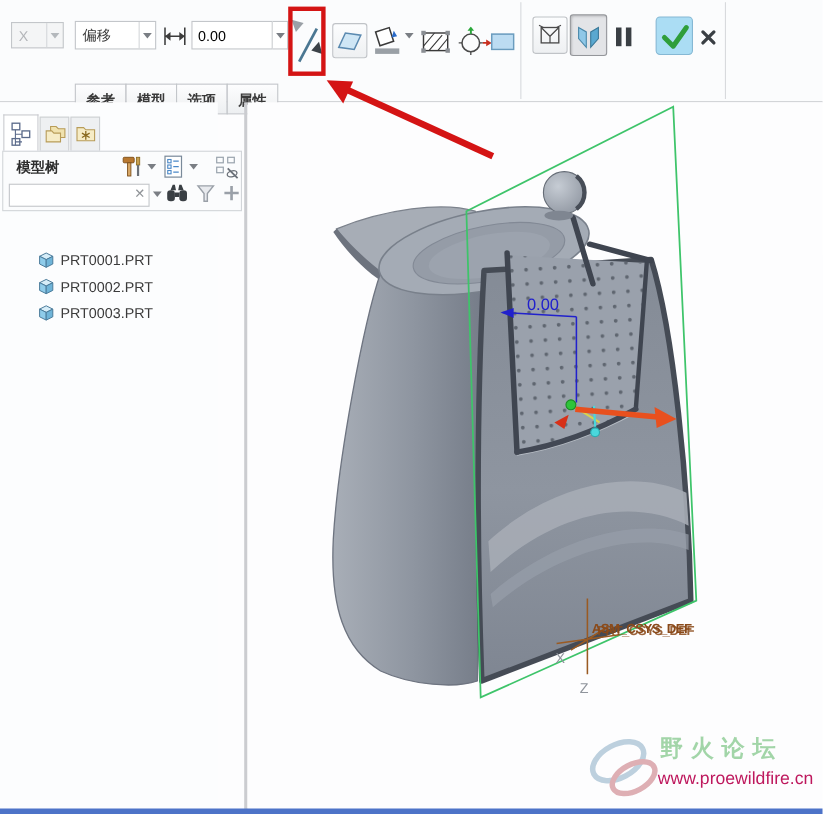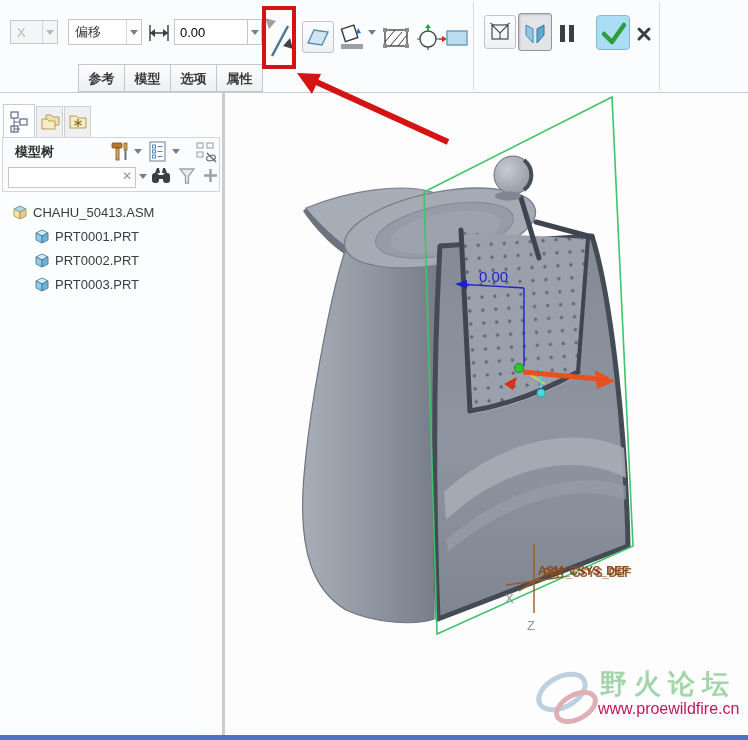--- a/index.html
+++ b/index.html
@@ -12,37 +12,37 @@
   .combo .val{flex:1;padding:0 6px;white-space:nowrap;overflow:hidden;}
   .combo .arrow,.drop-arrow{width:14px;height:100%;display:flex;align-items:center;justify-content:center;border-left:1px solid #d5d7da;}
   .tri{width:0;height:0;border-left:4px solid transparent;border-right:4px solid transparent;border-top:5px solid #7a7e84;}
   .tri.lite{border-top-color:#b4b8bc;}
   .disabled{color:#b4b6ba;background:#f4f5f6;}
   .tbtn{display:flex;align-items:center;justify-content:center;box-sizing:border-box;}
   .raised{border:1px solid #c0c3c7;background:linear-gradient(#fcfdfe,#eef0f2);border-radius:3px;}
   .pressed{border:1px solid #94969a;background:#e3e4e7;border-radius:3px;box-shadow:inset 1px 1px 2px rgba(0,0,0,.18);}
   .vsep{width:1px;background:#d8dadd;}
   
-  .rtabs{left:78px;top:64px;height:40px;display:flex;}
+  .rtabs{left:68px;top:64px;height:40px;display:flex;align-items:flex-end;}
   .rtab{width:47px;height:28px;line-height:28px;text-align:center;font-size:13px;font-weight:bold;color:#3a3a3a;
         background:linear-gradient(#fdfdfe,#edeff1);border:1px solid #c3c6ca;box-sizing:border-box;margin-right:-1px;}
   
   .panel{left:0;top:93px;width:198px;height:647px;background:#fcfdfe;}
   .ptab{box-sizing:border-box;display:flex;align-items:center;justify-content:center;}
   .ptab.active{background:#fff;border:1px solid #c9cbcf;border-bottom:none;}
   .ptab.idle{background:#eef0f2;border:1px solid #cdd0d3;}
   .tree-head{left:2px;top:44px;width:218px;height:55px;border:1px solid #d2d5d9;background:#fbfcfd;box-sizing:border-box;}
   .ptitle{left:12px;top:5px;font-size:13px;font-weight:bold;color:#2e2e2e;}
   .search{left:5px;top:29px;width:128px;height:21px;border:1px solid #c3c6ca;background:#fff;box-sizing:border-box;font-size:12px;padding:0 16px 0 4px;}
   .sx{left:119px;top:31px;font-size:12px;color:#909498;}
   .trow{position:absolute;left:0;height:24px;display:flex;align-items:center;font-size:13px;white-space:nowrap;}
   .trow .lbl{margin-left:5px;}
   .suppressed .lbl{color:#b2b2b5;}
   
-  .wm-title{left:600px;top:666px;font-size:27px;font-weight:bold;color:#a2d5a8;letter-spacing:7px;}
+  .wm-title{left:600px;top:666px;font-size:21px;font-weight:bold;color:#a2d5a8;letter-spacing:7px;}
   .wm-url{left:598px;top:700px;font-size:16px;color:#be185d;}
   .botbar{left:0;top:735px;width:748px;height:5px;background:#4d73c8;}
   svg{display:block;}
   .overlay{left:0;top:0;pointer-events:none;z-index:60;}
 </style>
 </head>
 <body>
 
 <div id="page">
 
@@ -229,28 +229,20 @@
           <path d="M2 2h14l-5.5 7v7h-3V9z" fill="#e8eaee" stroke="#9aa0a8" stroke-width="1.3"></path>
         </svg>
       </div>
       <div class="abs" style="left:200px;top:30px;">
         <svg width="15" height="15" viewBox="0 0 15 15">
           <path d="M7.5 1v13M1 7.5h13" stroke="#9aa0a8" stroke-width="2.4"></path>
         </svg>
       </div>
     </div>
 
-    <div class="trow" style="top:107px;left:12px;">
-      <svg width="16" height="16" viewBox="0 0 16 16">
-        <polygon points="2,5 8,2 14,5 8,8" fill="#aed8ee" stroke="#5a8aa8" stroke-width="0.9"></polygon>
-        <polygon points="2,5 8,8 8,15 2,12" fill="#f2e3b2" stroke="#b09a50" stroke-width="0.9"></polygon>
-        <polygon points="8,8 14,5 14,12 8,15" fill="#e0cd92" stroke="#b09a50" stroke-width="0.9"></polygon>
-      </svg>
-      <span class="lbl">CHAHU_50413.ASM</span>
-    </div>
     <div class="trow" style="top:131px;left:34px;">
       <svg width="16" height="16" viewBox="0 0 16 16">
         <polygon points="2,5 8,2 14,5 8,8" fill="#d6edf8" stroke="#4a7a9a" stroke-width="0.9"></polygon>
         <polygon points="2,5 8,8 8,15 2,12" fill="#8fccea" stroke="#4a7a9a" stroke-width="0.9"></polygon>
         <polygon points="8,8 14,5 14,12 8,15" fill="#6fb4d8" stroke="#4a7a9a" stroke-width="0.9"></polygon>
       </svg>
       <span class="lbl">PRT0001.PRT</span>
     </div>
     <div class="trow" style="top:155px;left:34px;">
       <svg width="16" height="16" viewBox="0 0 16 16">

